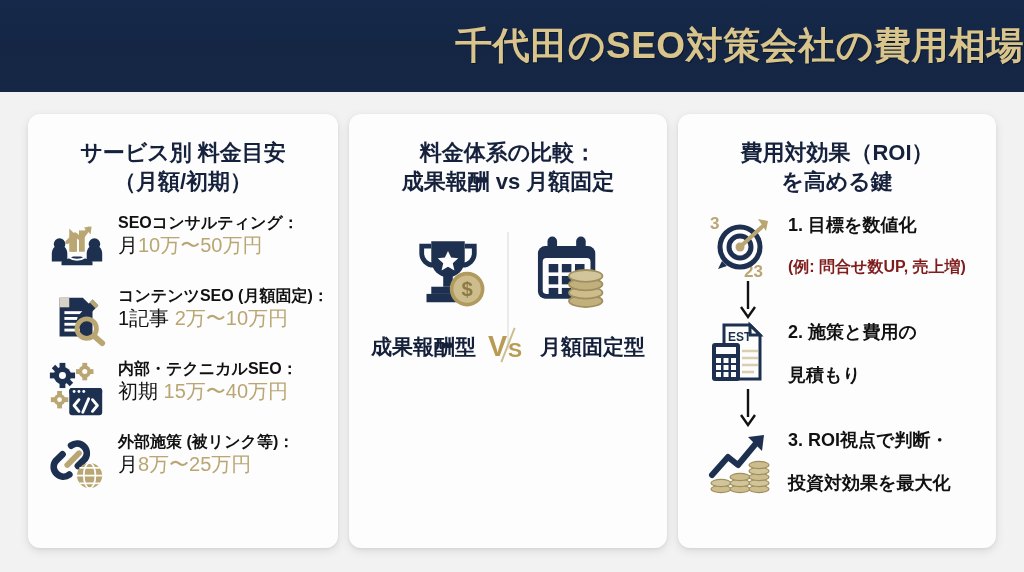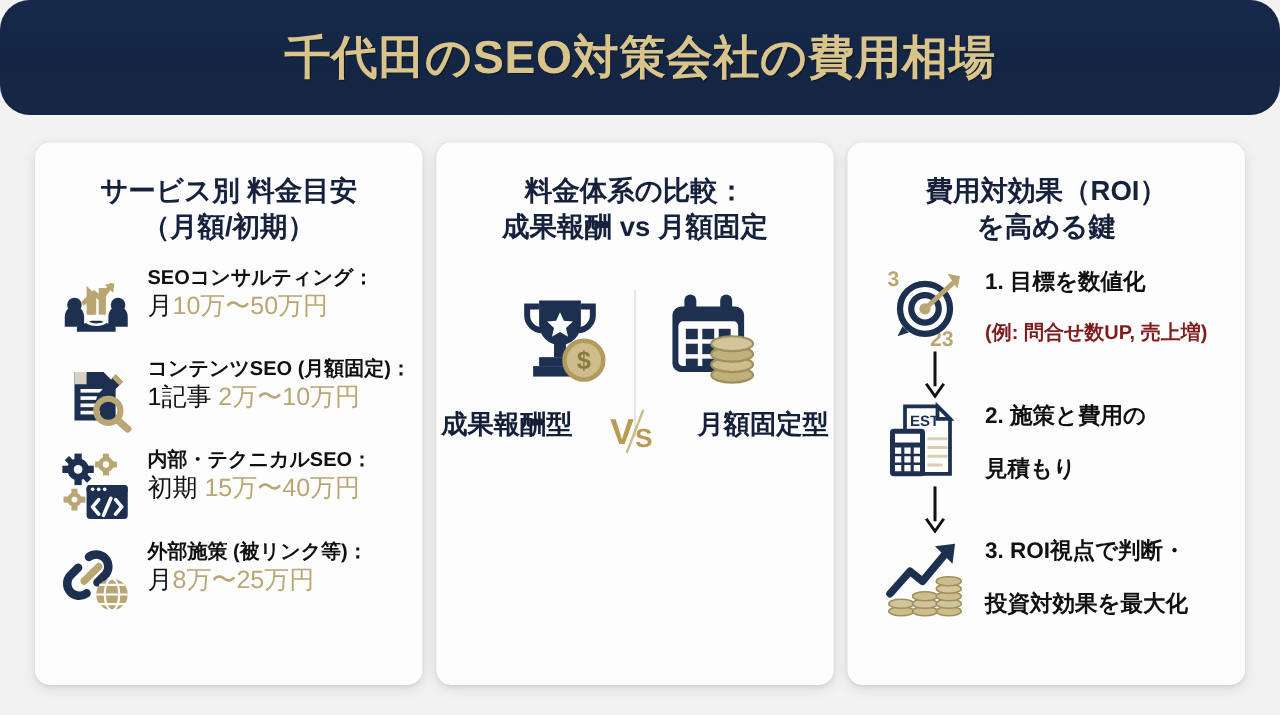--- a/index.html
+++ b/index.html
@@ -7,21 +7,21 @@
     width:1024px;height:572px;
     background:#f2f2f2;
     font-family:"Liberation Sans","DejaVu Sans",sans-serif;
     overflow:hidden;
     position:relative;
   }
   
   .header{
     position:absolute;left:0;top:0;width:1024px;height:92px;
     background:linear-gradient(180deg,#16294a 0%,#142644 50%,#152744 100%);
-    display:flex;align-items:center;justify-content:center;border-radius:24px;
+    display:flex;align-items:center;justify-content:flex-end;
   }
   .header-title{
     color:#d9c48b;
     font-size:37px;
     font-weight:bold;
     letter-spacing:.5px;
     text-shadow:1px 1px 0 rgba(0,0,0,.35);
     white-space:nowrap;
   }
   
@@ -57,21 +57,21 @@
   .svc-list{margin-top:16px;display:flex;flex-direction:column;gap:11px;padding:0 4px;}
   .svc-row{display:flex;align-items:flex-start;gap:10px;}
   .svc-ico{width:62px;height:62px;flex:0 0 62px;}
   .svc-txt{display:flex;flex-direction:column;line-height:1.26;}
   .svc-name{font-size:16px;font-weight:bold;color:#111;white-space:nowrap;}
   .svc-price{font-size:20px;font-weight:normal;color:#111;white-space:nowrap;}
   .svc-price .amt{color:#b9a673;}
 
   
   .cmp-icons{display:flex;justify-content:space-around;align-items:flex-end;margin-top:24px;height:96px;padding:0 26px;}
-  .cmp-head{display:flex;justify-content:center;gap:26px;margin-top:8px;}
+  .cmp-head{display:flex;align-items:center;justify-content:center;gap:8px;margin-top:8px;}
   .cmp-label{font-size:21px;font-weight:bold;color:#14203a;white-space:nowrap;}
   .vs-badge{font-size:34px;font-weight:bold;color:#b99b53;line-height:1;position:relative;padding:0 2px;}
   .cmp-cols{display:flex;margin-top:14px;position:relative;}
   .cmp-col{flex:1;text-align:center;display:flex;flex-direction:column;gap:9px;}
   .cmp-col span{font-size:16px;font-weight:bold;color:#1a1a1a;white-space:nowrap;}
   .cmp-divider{
     position:absolute;left:50%;top:-2px;width:1px;height:118px;
     background:#cfcfcf;transform:translateX(-50%);
   }
   .top-divider{

